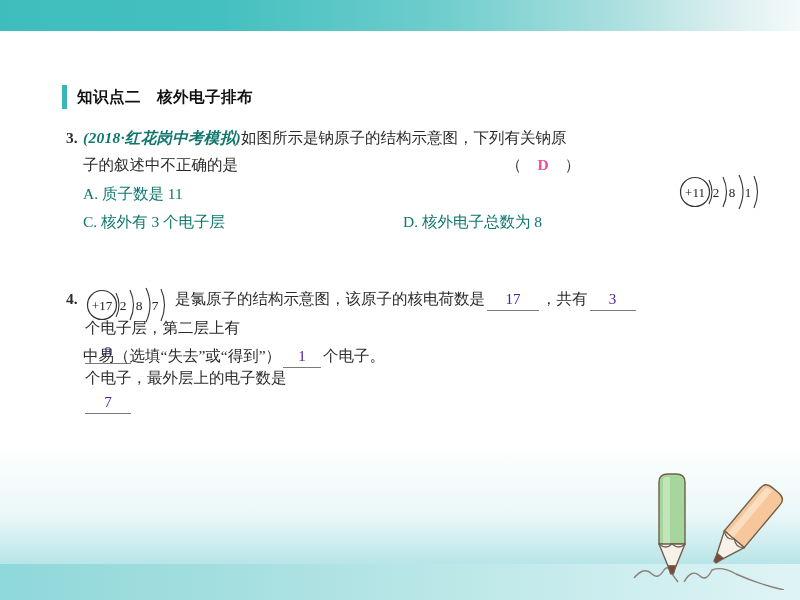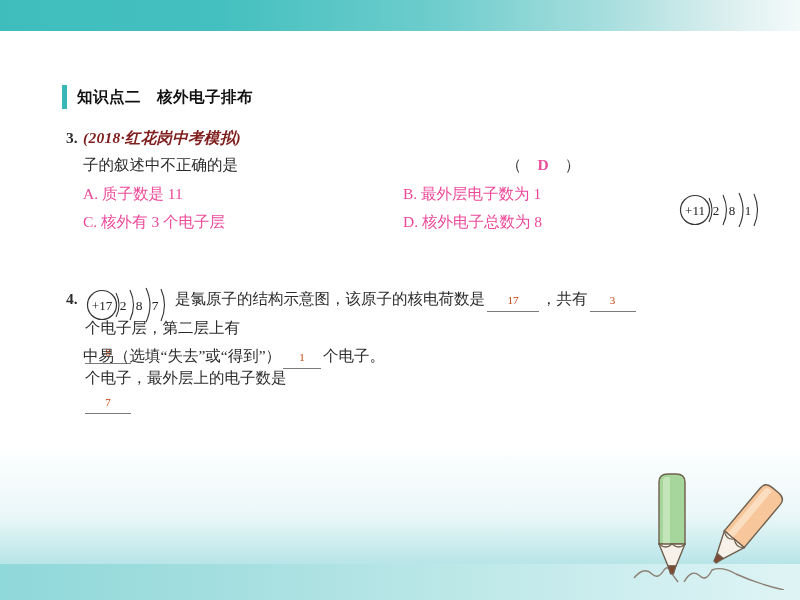--- a/index.html
+++ b/index.html
@@ -86,52 +86,52 @@
     font-weight: bold;
     font-size: 15.5px;
     min-width: 17px;
   }
   .indent { padding-left: 17px; }
 
   .src {
     font-family: "Liberation Serif", "DejaVu Serif", serif;
     font-weight: bold;
     font-style: italic;
-    color: #7f1d1d;
+    color: #0f766e;
     letter-spacing: 0.3px;
   }
 
   .ans-paren {
     color: #3a3a3a;
   }
   .ans-letter {
     color: #ea4f9d;
     font-weight: bold;
     padding: 0 16px;
   }
 
   .opts {
     position: absolute;
     left: 83px; top: 180px;
     width: 640px;
     font-size: 15.5px;
     line-height: 28px;
-    color: #ec4899;
+    color: #0f766e;
   }
   .opt-row { display: flex; }
   .opt-a { width: 320px; white-space: pre; }
   .opt-b { white-space: pre; }
 
   
   .blank {
     display: inline-block;
     border-bottom: 1.2px solid #7a7a7a;
     text-align: center;
-    color: #c2410c;
-    font-size: 11px;
+    color: #4c1d95;
+    font-size: 15px;
     line-height: 22px;
     vertical-align: baseline;
     margin: 0 2px;
   }
   .b-sm { min-width: 46px; }
   .b-md { min-width: 52px; }
   .b-xs { min-width: 38px; }
   .b-lg { min-width: 86px; }
 
   
@@ -139,21 +139,21 @@
     display: inline-flex;
     align-items: center;
     vertical-align: middle;
     position: relative;
   }
   .atom svg { display: block; }
 
   .atom-na {
     position: absolute;
     left: 678px;
-    top: 190px;
+    top: 172px;
     justify-content: center;
   }
 
   .atom-inline {
     position: relative;
     top: 20px;
     margin: 0 5px 0 1px;
   }
 
   
@@ -176,34 +176,34 @@
 
   <div class="section-head">
     <div class="section-bar"></div>
     <div class="section-title">知识点二　核外电子排布</div>
   </div>
 
   <div class="q q3">
     <div class="qline">
       <span class="qnum">3.</span>
       <span class="src">(2018·红花岗中考模拟)</span>
+      <span>如图所示是钠原子的结构示意图，下列有关钠原</span>
     </div>
     <div class="qline indent">
       <span>子的叙述中不正确的是</span>
       <span style="display:inline-block;width:268px;"></span>
       <span class="ans-paren">（</span>
       <span class="ans-letter">D</span>
       <span class="ans-paren">）</span>
     </div>
   </div>
 
   <div class="opts">
     <div class="opt-row">
       <span class="opt-a">A. 质子数是 11</span>
-      <span class="opt-b">B. 最外层电子数为 1</span>
     </div>
     <div class="opt-row">
       <span class="opt-a">C. 核外有 3 个电子层</span>
       <span class="opt-b">D. 核外电子总数为 8</span>
     </div>
   </div>
 
   <div class="atom atom-na">
     <svg width="84" height="40" viewBox="0 0 84 40">
       <circle cx="17" cy="20" r="14.5" fill="none" stroke="#333" stroke-width="1.2"></circle>

